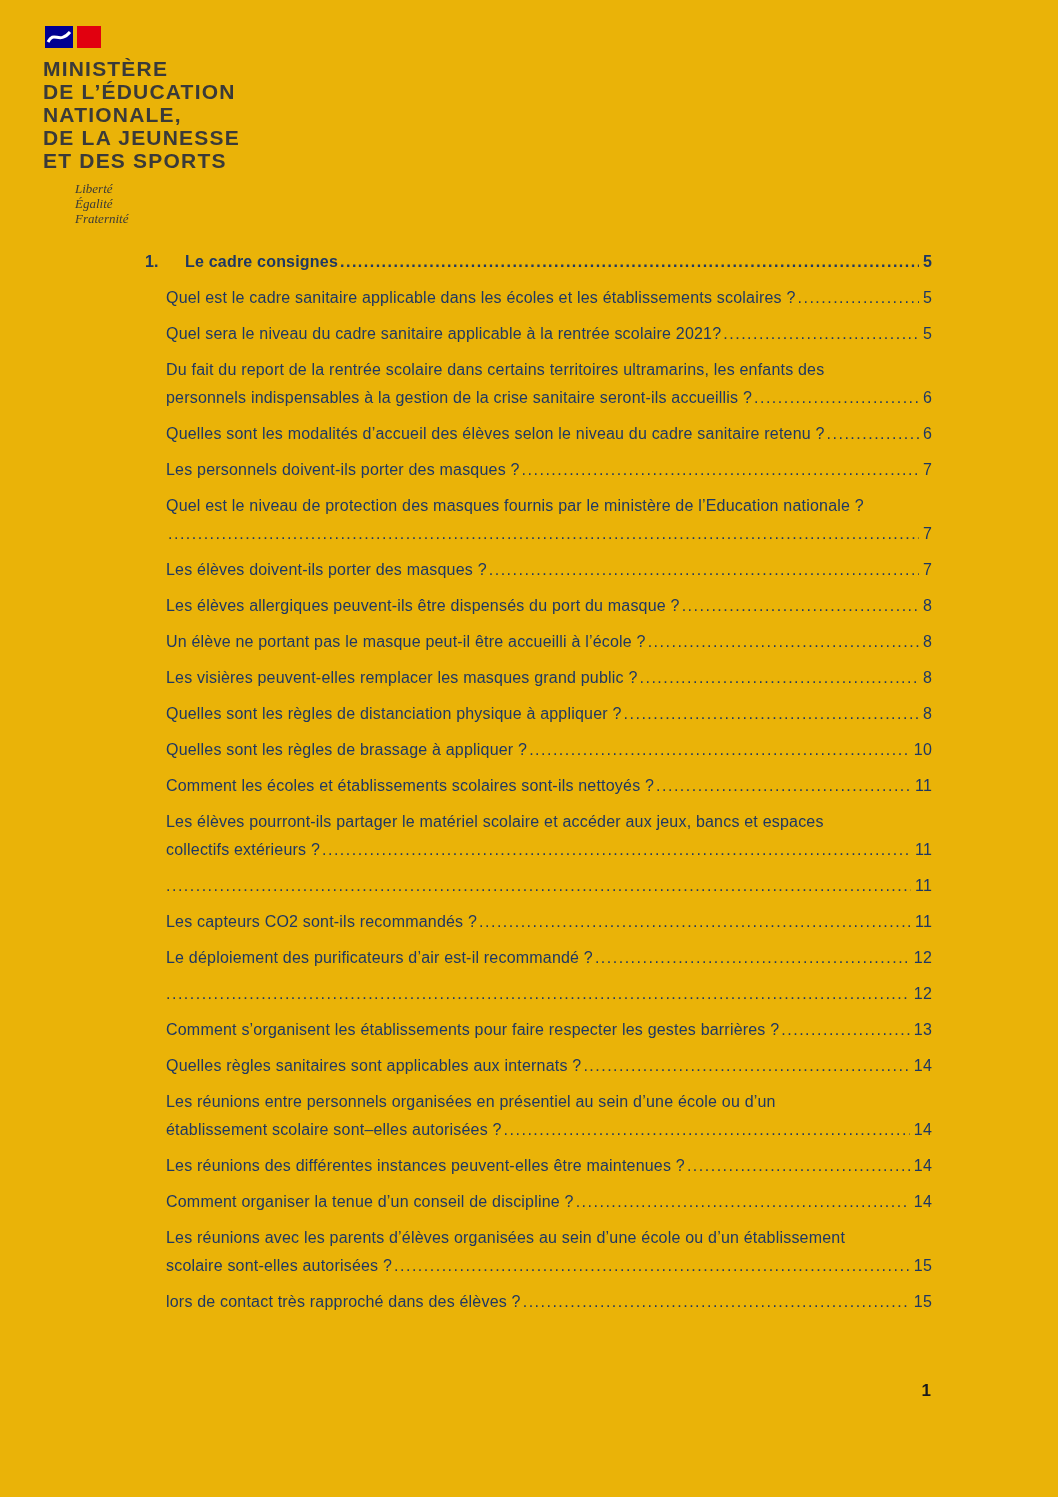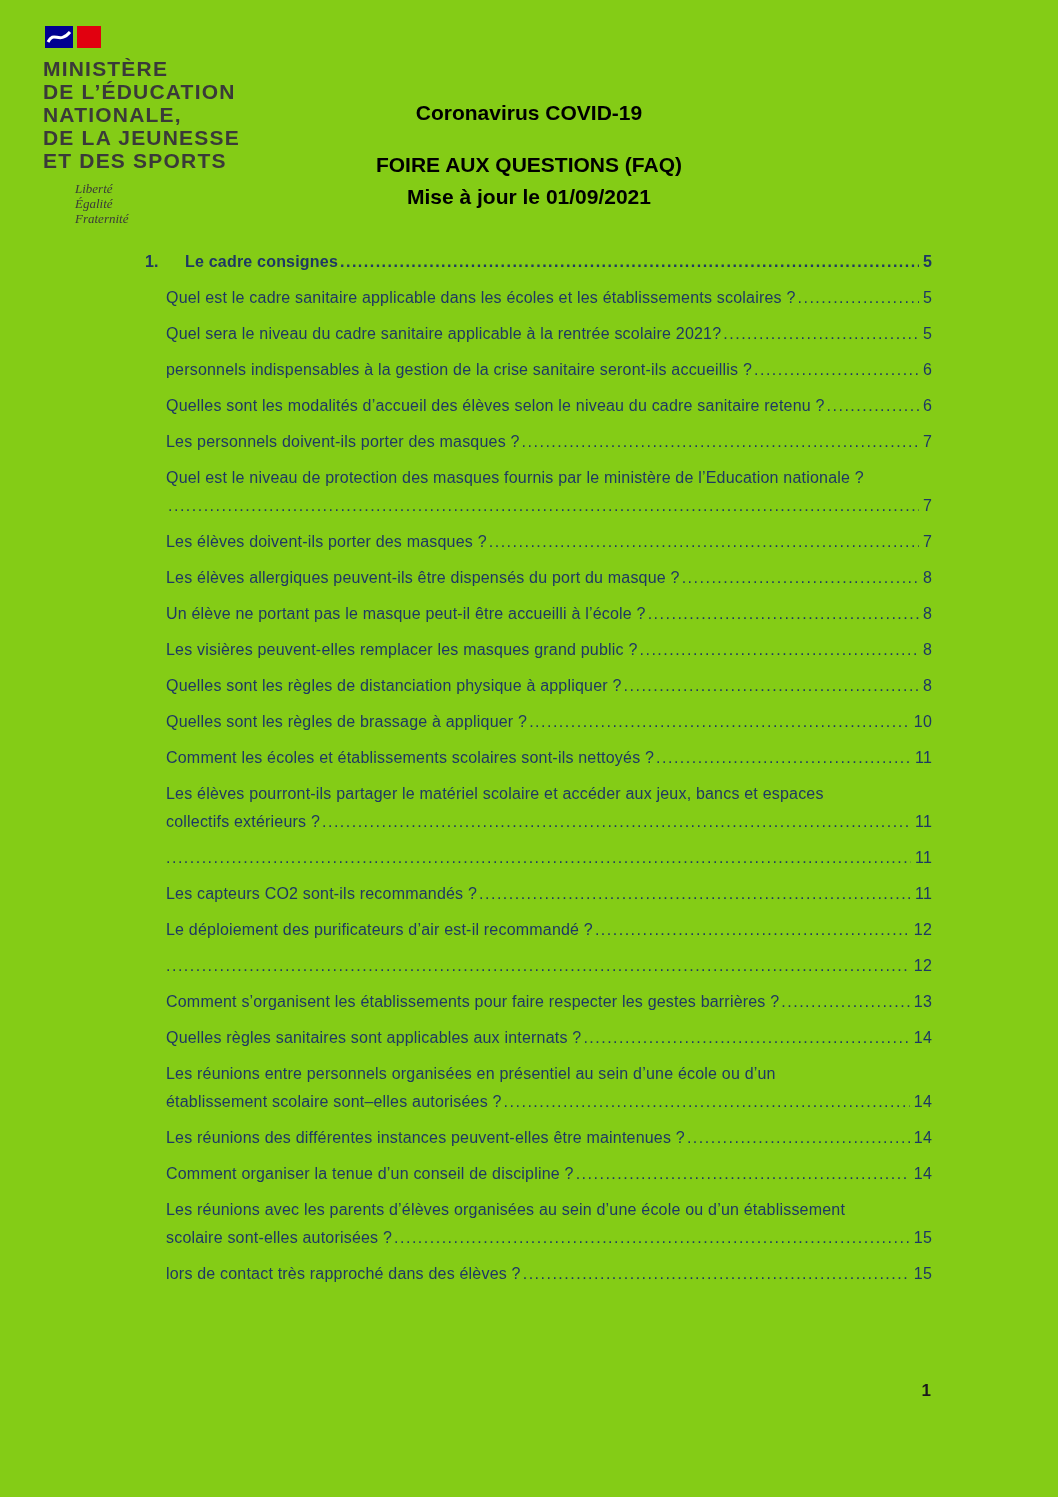--- a/index.html
+++ b/index.html
@@ -1,20 +1,20 @@
 <!DOCTYPE html>
 <html><head>
 <meta charset="utf-8">
 <style>
   html, body { margin: 0; padding: 0; background: #ffffff; }
   .page {
     position: relative;
     width: 1058px;
     height: 1497px;
-    background: #84cc16;
+    background: #eab308;
     font-family: "Liberation Sans", sans-serif;
     overflow: hidden;
   }
 
   
   .logo { position: absolute; left: 43px; top: 26px; }
   .flag { display: flex; gap: 4px; margin-left: 2px; margin-bottom: 9px; }
   .flag-blue { width: 28px; height: 22px; background: #000091; position: relative; }
   .flag-blue svg { position: absolute; left: 0; top: 0; }
   .flag-red { width: 24px; height: 22px; background: #e1000f; }
@@ -110,25 +110,20 @@
       <div>DE LA JEUNESSE</div>
       <div>ET DES SPORTS</div>
     </div>
     <div class="motto">
       <div>Liberté</div>
       <div>Égalité</div>
       <div>Fraternité</div>
     </div>
   </div>
 
-  <div class="titles">
-    <div class="title-main">Coronavirus COVID-19</div>
-    <div class="title-sub">FOIRE AUX QUESTIONS (FAQ)</div>
-    <div class="title-update">Mise à jour le 01/09/2021</div>
-  </div>
 
   <div class="toc" id="toc">
       <div class="toc-entry heading">
         <div class="toc-lastline">
           <span class="toc-num">1.</span>
           <span class="toc-text">Le cadre consignes</span>
           <span class="toc-dots"></span>
           <span class="toc-page">5</span>
         </div>
       </div>
@@ -140,20 +135,21 @@
         </div>
       </div>
       <div class="toc-entry sub">
         <div class="toc-lastline">
           <span class="toc-text">Quel sera le niveau du cadre sanitaire applicable à la rentrée scolaire 2021?</span>
           <span class="toc-dots"></span>
           <span class="toc-page">5</span>
         </div>
       </div>
       <div class="toc-entry sub">
+        <div class="toc-line">Du fait du report de la rentrée scolaire dans certains territoires ultramarins, les enfants des</div>
         <div class="toc-lastline">
           <span class="toc-text">personnels indispensables à la gestion de la crise sanitaire seront-ils accueillis ?</span>
           <span class="toc-dots"></span>
           <span class="toc-page">6</span>
         </div>
       </div>
       <div class="toc-entry sub">
         <div class="toc-lastline">
           <span class="toc-text">Quelles sont les modalités d’accueil des élèves selon le niveau du cadre sanitaire retenu ?</span>
           <span class="toc-dots"></span>

